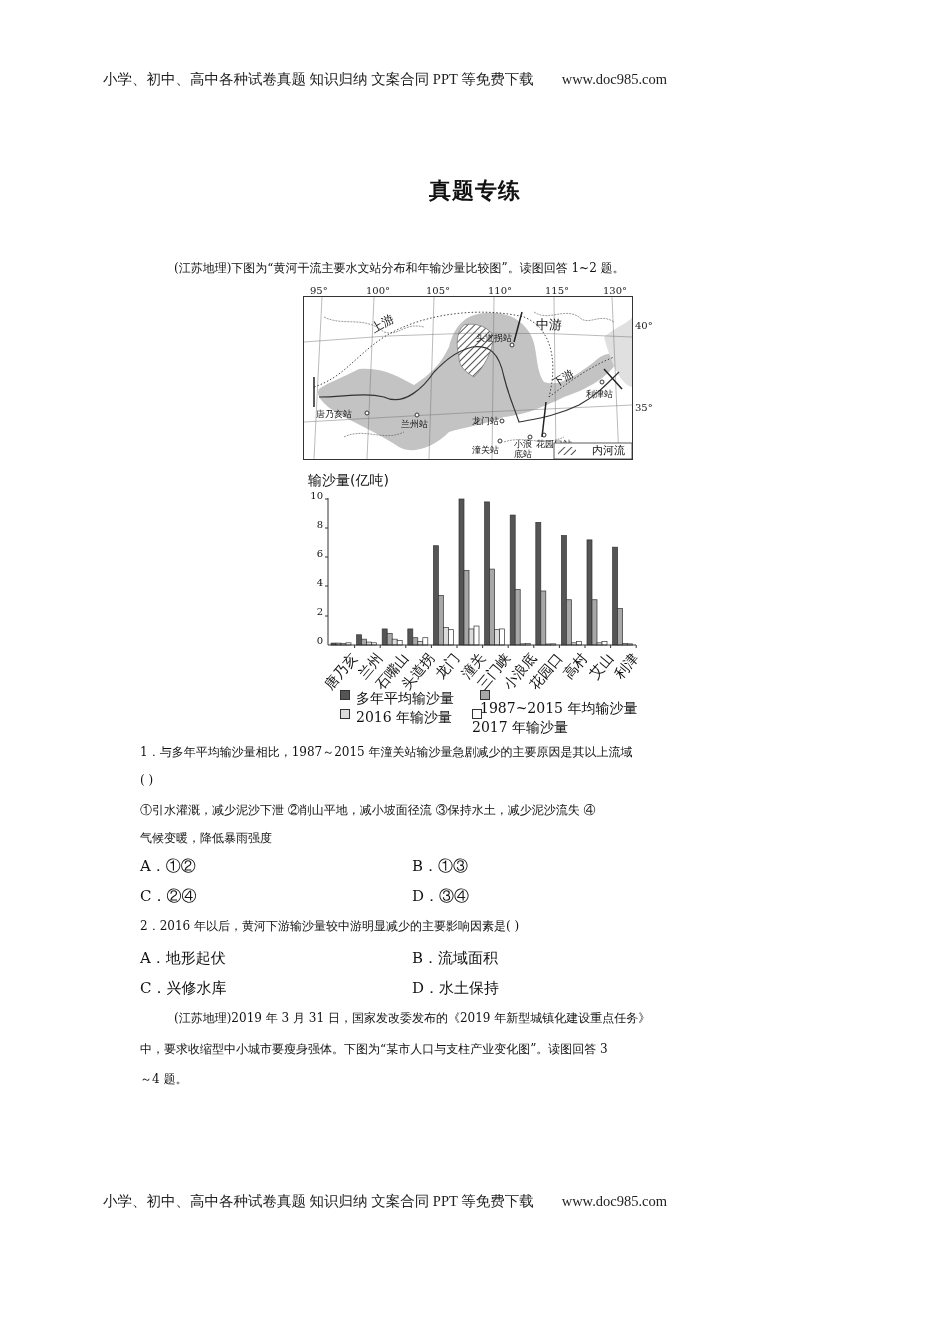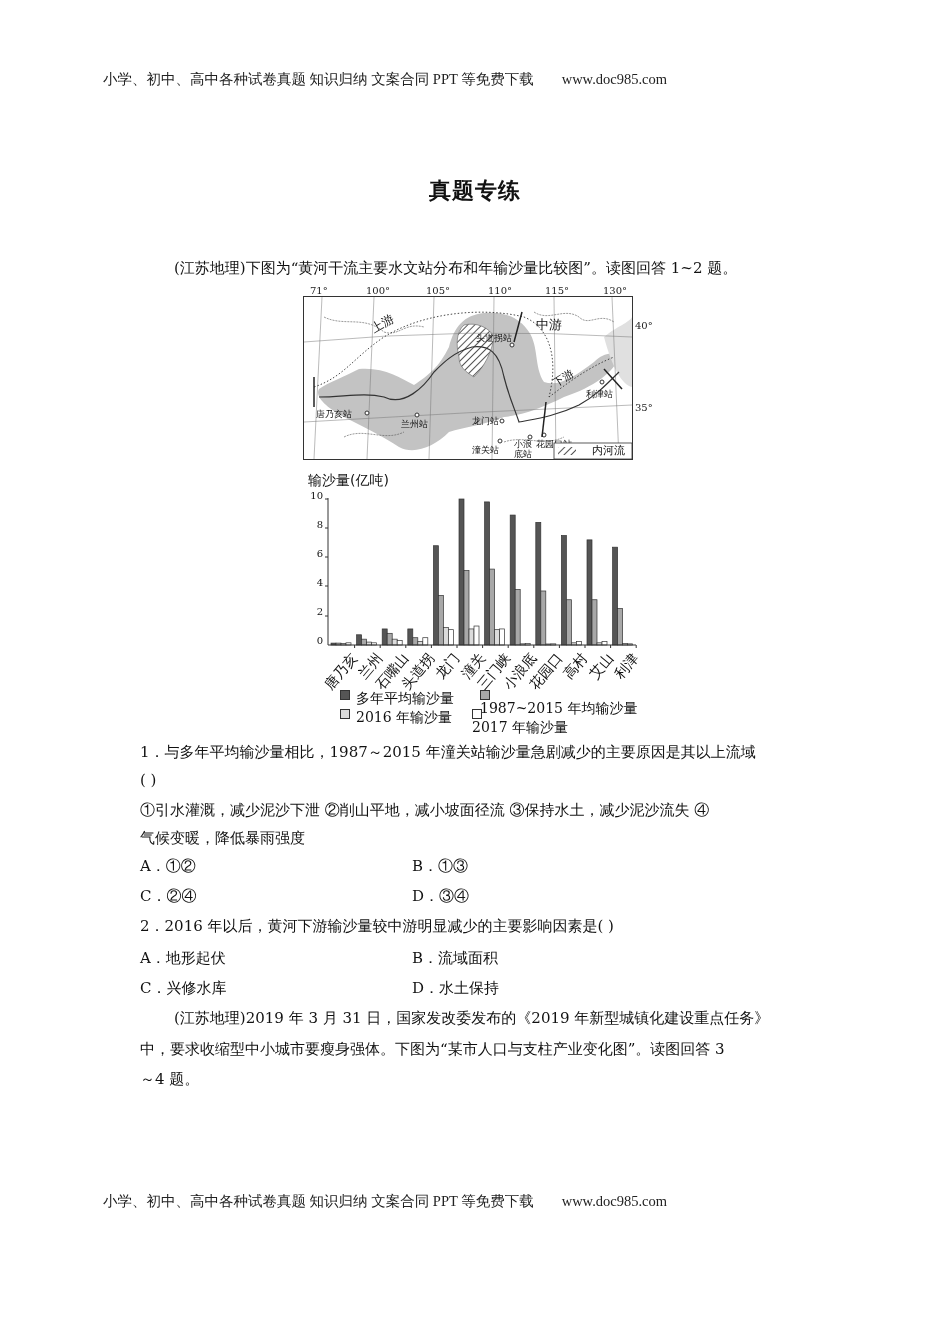--- a/index.html
+++ b/index.html
@@ -6,21 +6,21 @@
   body { width: 950px; height: 1344px; position: relative; overflow: hidden;
          font-family: "DejaVu Serif", "Liberation Serif", serif; color: #111; }
   .abs { position: absolute; }
   .header, .footer { left: 0; width: 770px; text-align: center; font-size: 14.5px;
          font-family: "Liberation Serif", "DejaVu Serif", serif; color: #222; white-space: nowrap; }
   .header { top: 70px; }
   .footer { top: 1192px; }
   .hf-url { margin-left: 28px; }
   .title { top: 176px; left: 0; width: 950px; text-align: center; font-size: 22px; font-weight: bold;
            font-family: "DejaVu Sans", sans-serif; letter-spacing: 1px; }
-  .para { font-size: 15px; line-height: 30px; white-space: nowrap; }
+  .para { font-size: 12px; line-height: 30px; white-space: nowrap; }
   .intro { top: 253px; left: 174px; }
   .q-line { left: 140px; }
   .opt { font-size: 15px; white-space: nowrap; }
   .map-box { left: 303px; top: 296px; width: 328px; height: 162px; border: 1px solid #333; background: #fff; overflow: hidden; }
   .lon-label { top: 285px; font-size: 10px; color: #222; }
   .lat-label { left: 635px; font-size: 10px; color: #222; }
   .chart-ylabel { left: 308px; top: 472px; font-size: 14px; font-family: "DejaVu Sans", sans-serif; }
   .ytick { left: 303px; width: 20px; text-align: right; font-size: 10px; font-family: "DejaVu Serif", serif; }
   .legend-item { font-size: 14px; white-space: nowrap; display: flex; }
   .swatch { display: inline-block; width: 8px; height: 8px; border: 1px solid #333; margin-right: 6px; }
@@ -31,21 +31,21 @@
 
 <div class="abs header">
   <span>小学、初中、高中各种试卷真题  知识归纳  文案合同  PPT 等免费下载</span><span class="hf-url">www.doc985.com</span>
 </div>
 
 <div class="abs title">真题专练</div>
 
 <div class="abs para intro">(江苏地理)下图为“黄河干流主要水文站分布和年输沙量比较图”。读图回答 1~2 题。</div>
 
 <div>
-  <span class="abs lon-label" style="left:310px">71°</span>
+  <span class="abs lon-label" style="left:310px">95°</span>
   <span class="abs lon-label" style="left:366px">100°</span>
   <span class="abs lon-label" style="left:426px">105°</span>
   <span class="abs lon-label" style="left:488px">110°</span>
   <span class="abs lon-label" style="left:545px">115°</span>
   <span class="abs lon-label" style="left:603px">130°</span>
   <span class="abs lat-label" style="top:320px">40°</span>
   <span class="abs lat-label" style="top:402px">35°</span>
 
   <div class="abs map-box">
     <svg width="328" height="162" viewBox="0 0 328 162">

